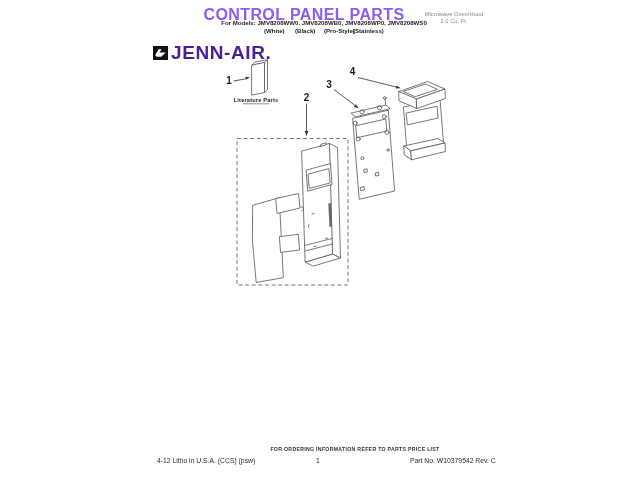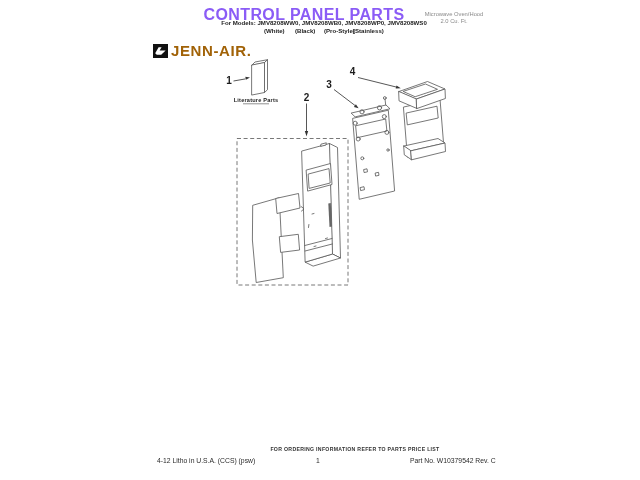--- a/index.html
+++ b/index.html
@@ -13,21 +13,21 @@
   
   .title { left:304px; top:6px; transform:translateX(-50%);
            font-size:16px; font-weight:bold; letter-spacing:0.4px; color:#8b5cf6; }
   .models-line { left:324px; top:19px; transform:translateX(-50%);
                  font-size:6.1px; font-weight:bold; color:#222; }
   .finish { top:26.5px; font-size:6.1px; font-weight:bold; color:#222; }
   .product-info { left:454px; top:11px; transform:translateX(-50%);
                   text-align:center; font-size:5.8px; line-height:6.6px; color:#8a8a8a; }
   .brand { left:153px; top:42px; display:flex; align-items:center; gap:3px; }
   .brand-mark { width:15px; height:14px; display:inline-block; }
-  .brand-text { font-size:15px; font-weight:bold; letter-spacing:0.6px; color:#a16207; }
+  .brand-text { font-size:19px; font-weight:bold; letter-spacing:0.6px; color:#4c1d95; }
 
   
   .diagram { position:absolute; left:0; top:0; width:640px; height:480px; }
   .diagram text { font-family:"Liberation Sans", sans-serif; fill:#1c1c1c; }
   .callout { font-size:10px; font-weight:bold; }
   .lit-label { font-size:5.6px; font-weight:bold; letter-spacing:0.2px; }
 
   
   .ordering { left:355px; top:446px; transform:translateX(-50%);
               font-size:5.2px; font-weight:bold; letter-spacing:0.3px; color:#333; }

